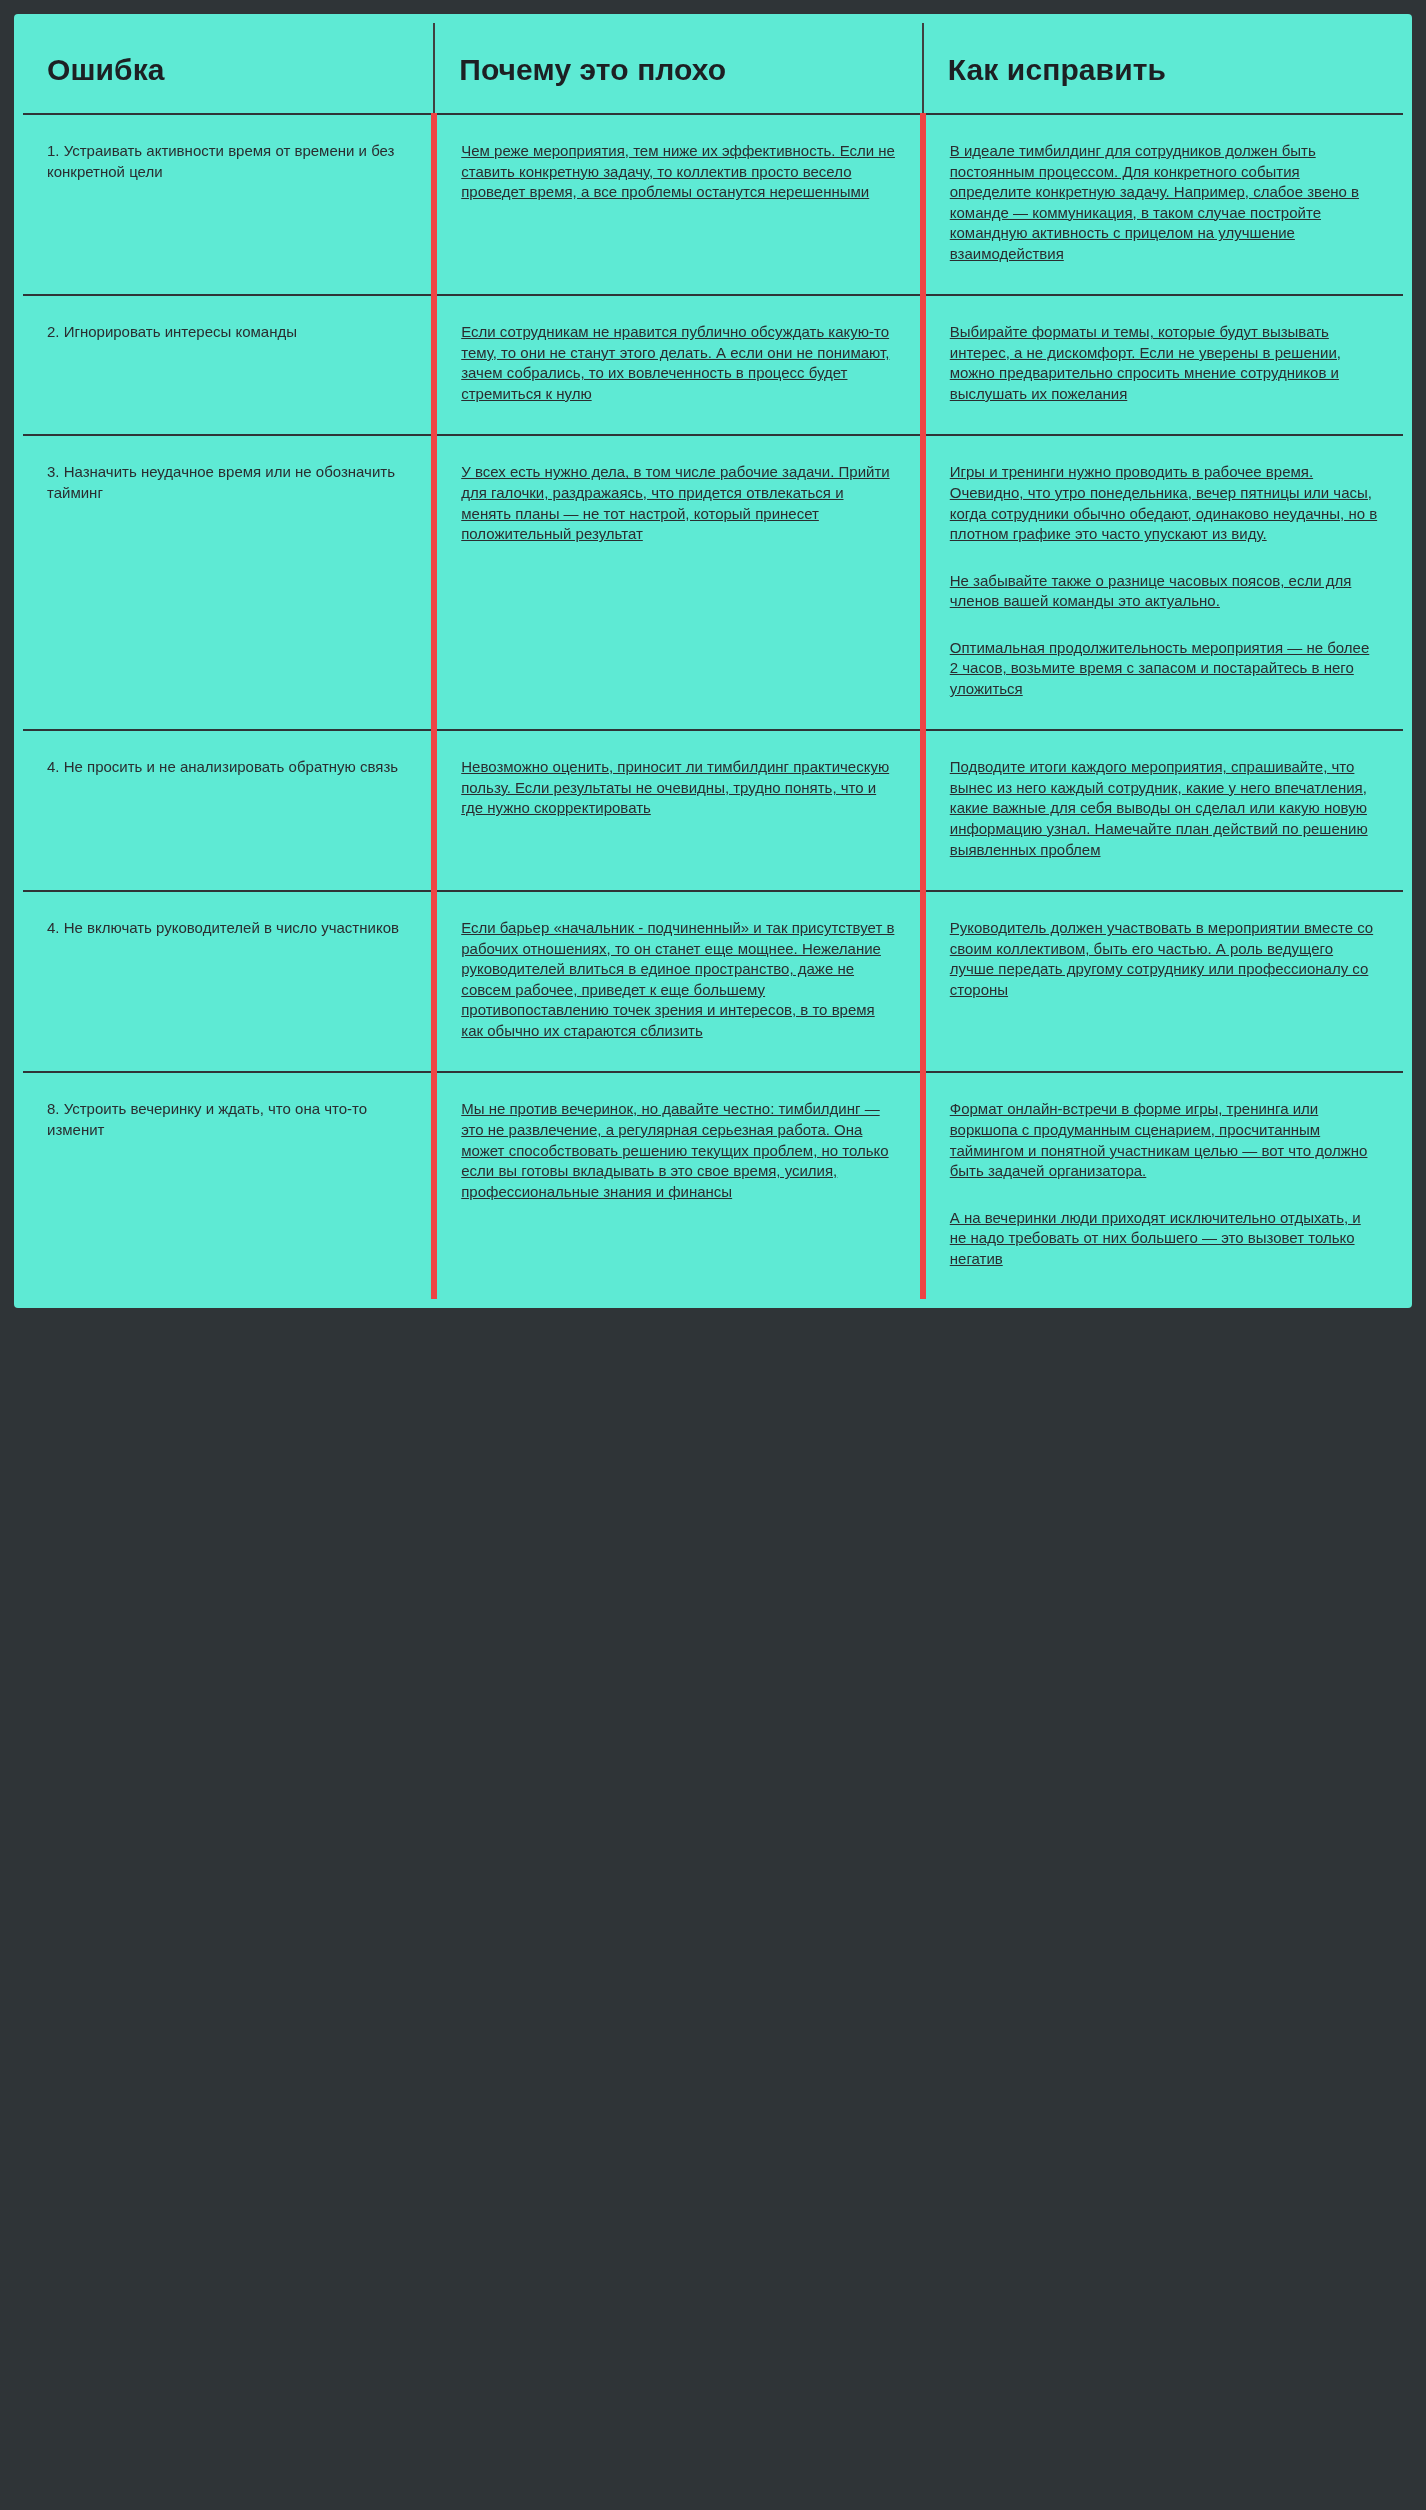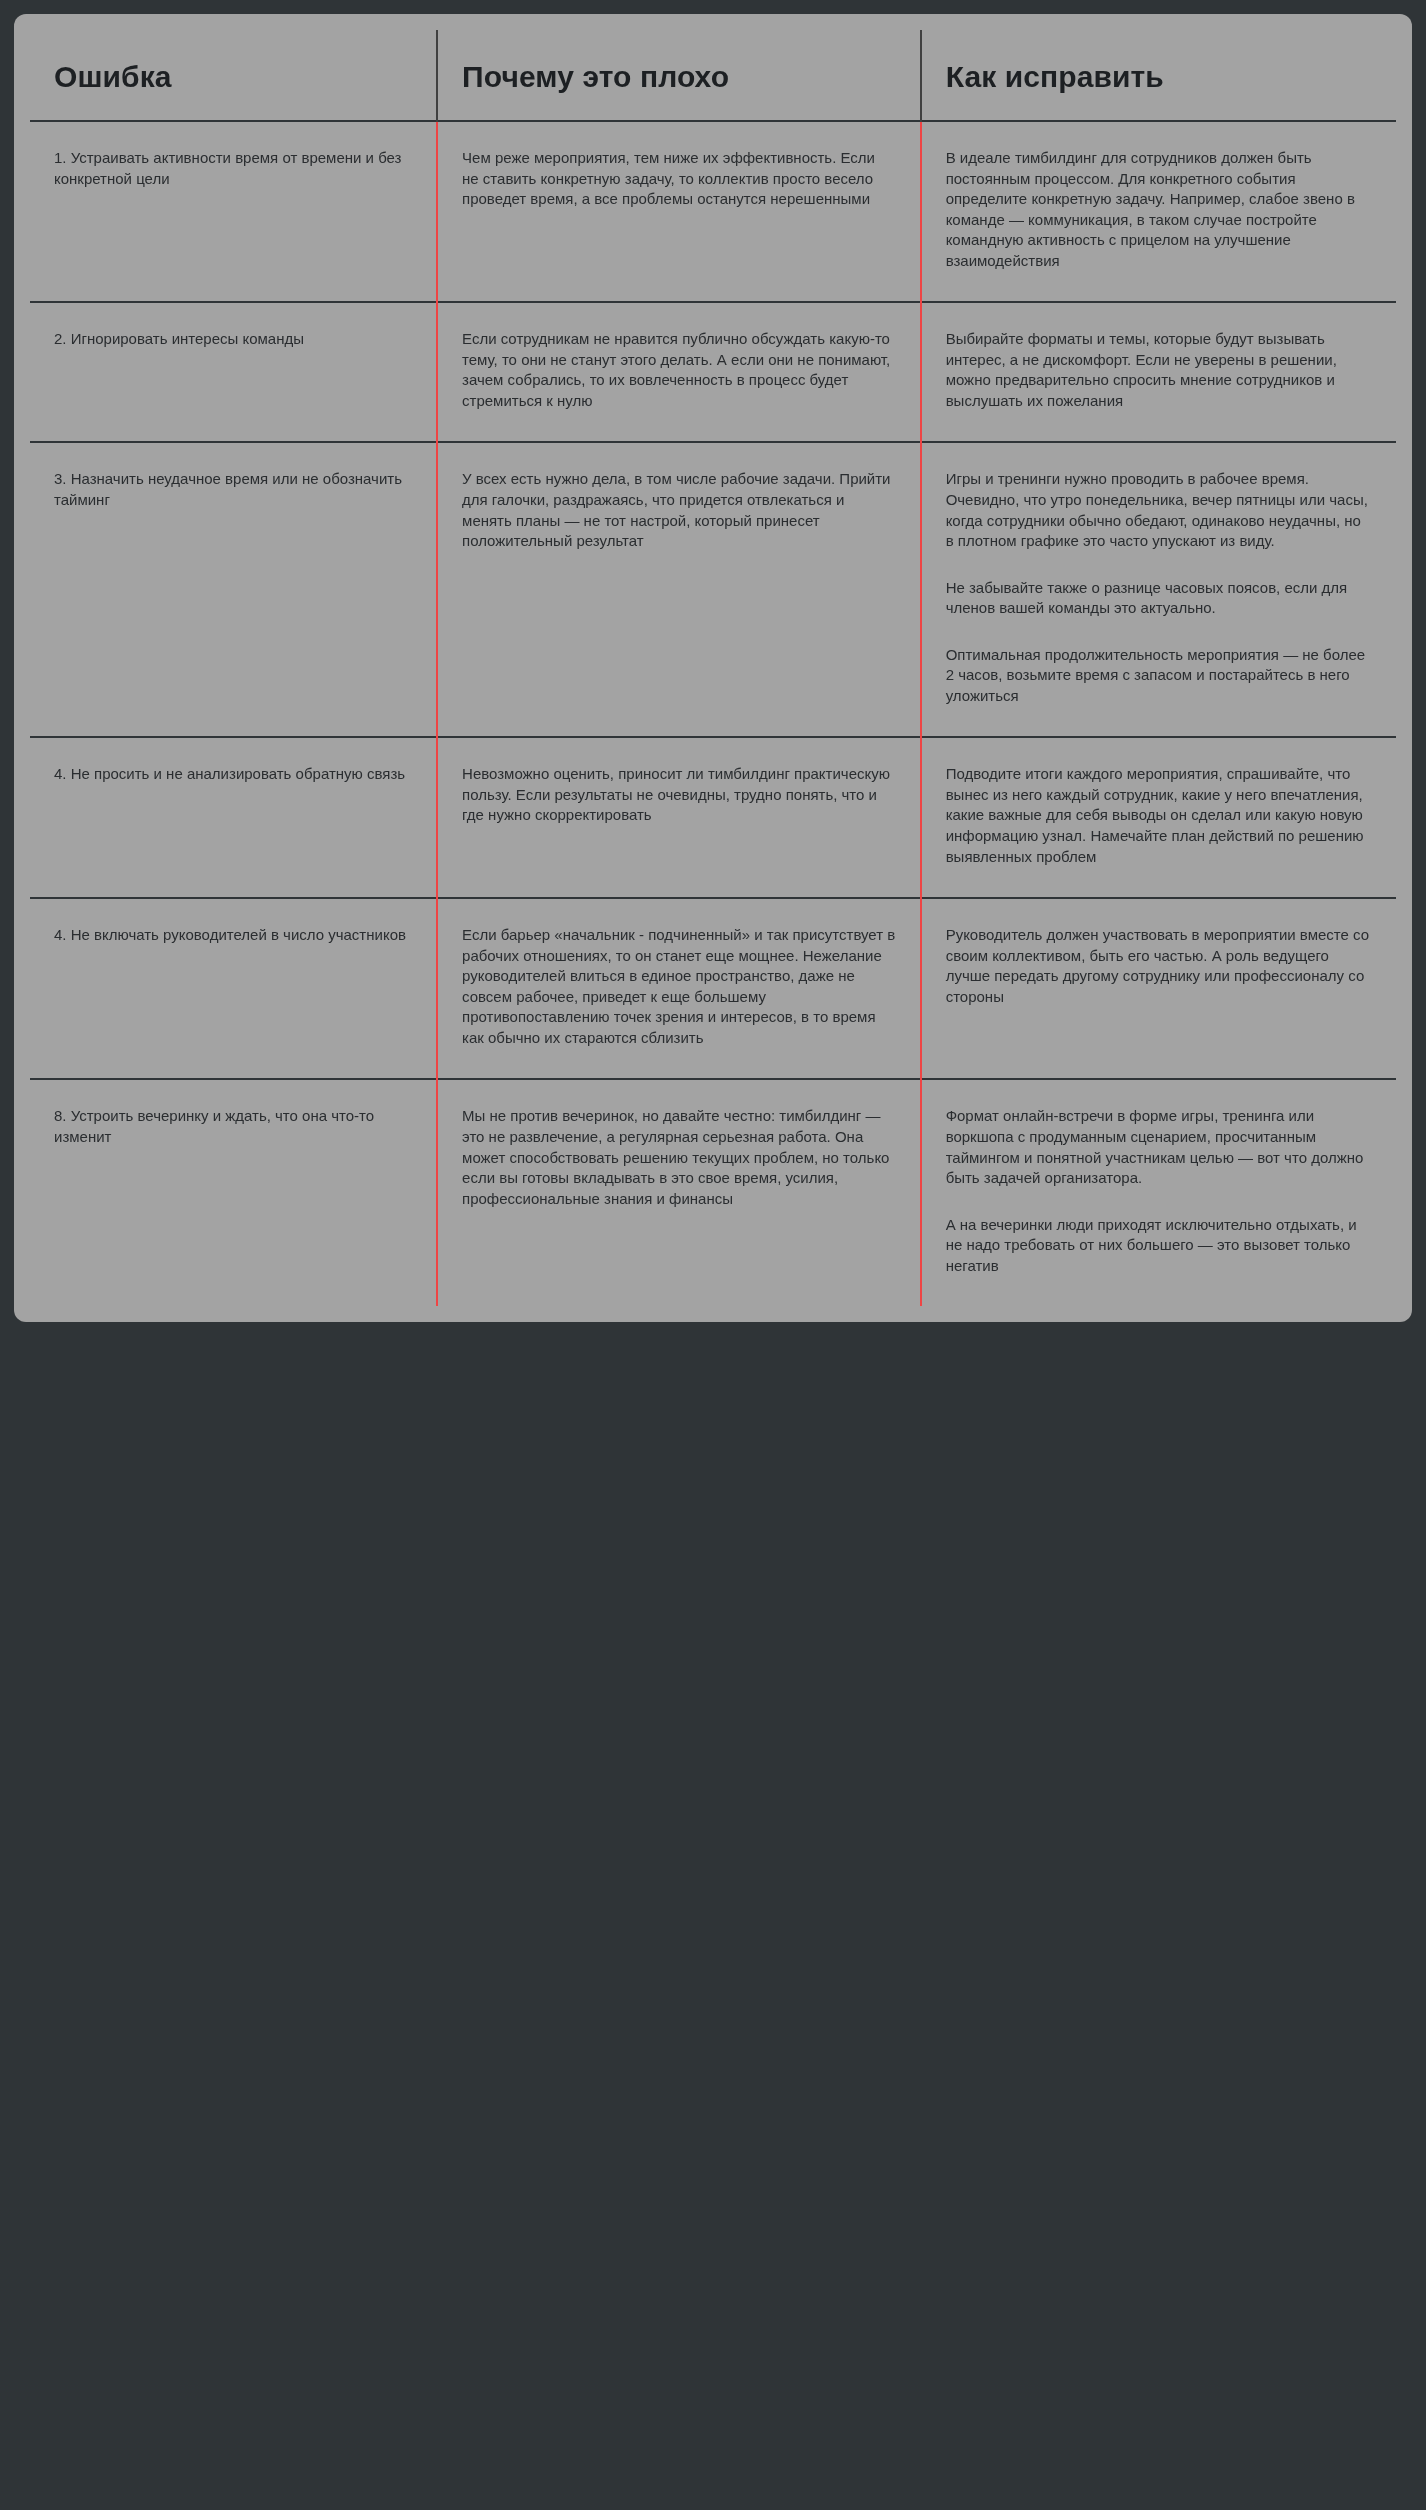--- a/index.html
+++ b/index.html
@@ -12,25 +12,25 @@
     font-family: "Liberation Sans", sans-serif;
     -webkit-font-smoothing: antialiased;
   }
   .page {
     width: 1426px;
     box-sizing: border-box;
     padding: 14px 14px 14px 14px;
     background: #2f3437;
   }
   .table-card {
-    background: #a3a3a3;
-    border-radius: 12px;
+    background: #5eead4;
+    border-radius: 4px;
     overflow: hidden;
     box-sizing: border-box;
-    padding: 16px;
+    padding: 9px;
   }
   table.mistakes {
     width: 100%;
     border-collapse: collapse;
     table-layout: fixed;
   }
   table.mistakes col.c1 { width: 29.8%; }
   table.mistakes col.c2 { width: 35.4%; }
   table.mistakes col.c3 { width: 34.8%; }
 
@@ -54,21 +54,22 @@
     border-left: 2px solid #404040;
   }
   table.mistakes tbody td {
     font-size: 15px;
     line-height: 1.37;
     color: #2a2d30;
     border-top: 2px solid #2f3437;
   }
   table.mistakes tbody td.col2,
   table.mistakes tbody td.col3 {
-    border-left: 2px solid #ef4444;
+    border-left: 6px solid #ef4444;
+    text-decoration: underline;
   }
   table.mistakes tbody td p {
     margin: 0 0 26px 0;
   }
   table.mistakes tbody td p:last-child {
     margin-bottom: 0;
   }
   .pad-bottom-row td {
     padding-bottom: 52px;
   }

